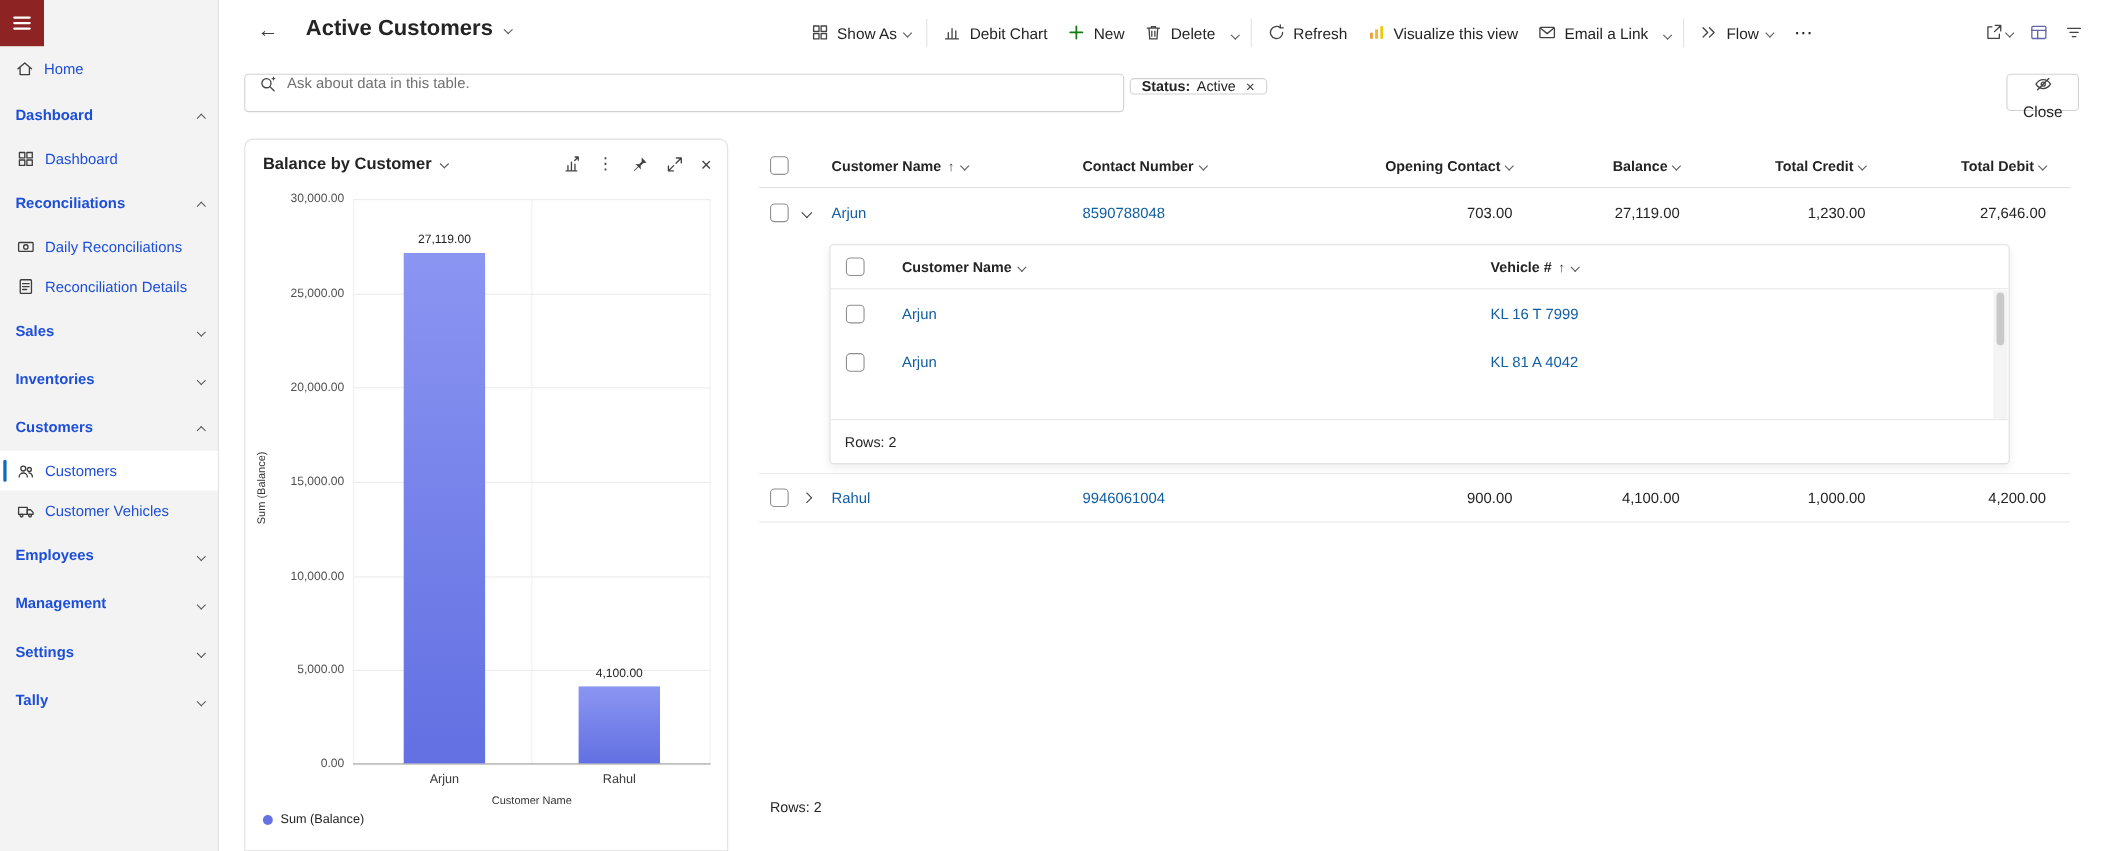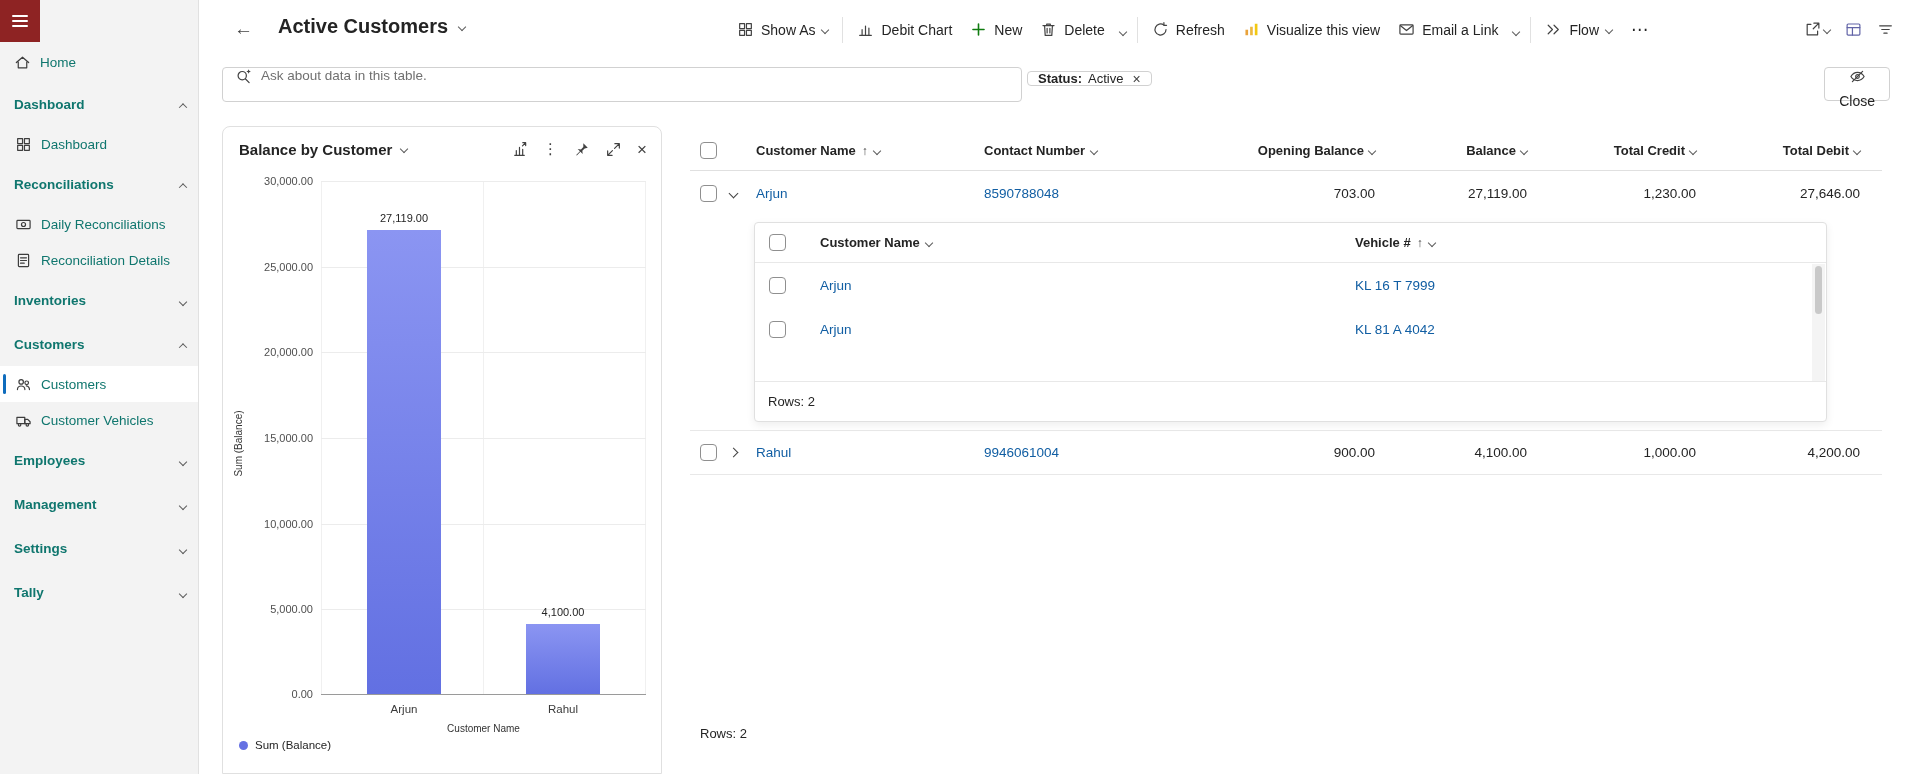--- a/index.html
+++ b/index.html
@@ -13,21 +13,21 @@
 .chev.up{transform:rotate(-135deg) translate(-1px,-1px);}
 .chev.right{transform:rotate(-45deg);}
 .cbx{width:17px;height:17px;border:1px solid #8f8f8f;border-radius:4px;background:#fff;flex:none;}
 .link{color:#115ea3;cursor:pointer;}
 
 
 .sidebar{position:absolute;left:0;top:0;width:199px;height:774px;background:#f3f3f3;border-right:1px solid #e1e1e1;}
 .red-corner{width:40px;height:42px;background:#8e2323;display:flex;align-items:center;justify-content:center;cursor:pointer;}
 .hamburger{width:16px;}
 .hamburger i{display:block;height:2px;background:#fff;margin:3px 0;border-radius:1px;}
-.nav-item{display:flex;align-items:center;padding:0 12px 0 14px;font-size:13.5px;cursor:pointer;position:relative;color:#0f766e;}
+.nav-item{display:flex;align-items:center;padding:0 12px 0 14px;font-size:13.5px;cursor:pointer;position:relative;color:#1d4ed8;}
 .nav-item .nav-icon{width:17px;height:17px;margin-right:9px;color:#3d3d3d;flex:none;}
 .nav-item .nav-label{flex:1;white-space:nowrap;overflow:hidden;}
 .nav-group{font-weight:bold;height:44px;}
 .nav-top{height:40px;}
 .nav-sub{height:36px;padding-left:15px;}
 .nav-chev{margin-left:auto;color:#5c5c5c;}
 .nav-sel{background:#fff;}
 .nav-sel::before{content:"";position:absolute;left:3px;top:8px;bottom:8px;width:3px;border-radius:2px;background:#0f6cbd;}
 
 
@@ -163,20 +163,24 @@
         <svg class="ico" viewBox="0 0 16 16">
           <g class="stroke">
             <rect x="3.2" y="2.2" width="9.6" height="11.6" rx="0.8"></rect>
             <path d="M5.2 5.5h5.6M5.2 8h5.6M5.2 10.5h3.5"></path>
           </g>
         </svg>
       </span>
     <span class="nav-label">Reconciliation Details</span>
   </div>
 
+  <div class="nav-item nav-group">
+    <span class="nav-label">Sales</span>
+    <span class="nav-chev"><span class="chev sm"></span></span>
+  </div>
 
 
   <div class="nav-item nav-group">
     <span class="nav-label">Inventories</span>
     <span class="nav-chev"><span class="chev sm"></span></span>
   </div>
 
   <div class="nav-item nav-group">
     <span class="nav-label">Customers</span>
     <span class="nav-chev"><span class="chev sm up"></span></span>
@@ -486,21 +490,21 @@
       <span class="c-name">
         <span>Customer Name</span>
         <span class="sortup">↑</span>
         <span class="chev sm hchev"></span>
       </span>
       <span class="c-contact">
         <span>Contact Number</span>
         <span class="chev sm hchev"></span>
       </span>
       <span class="c-num c-opening">
-        <span>Opening Balance</span>
+        <span>Opening Contact</span>
         <span class="chev sm hchev"></span>
       </span>
       <span class="c-num c-balance">
         <span>Balance</span>
         <span class="chev sm hchev"></span>
       </span>
       <span class="c-num c-credit">
         <span>Total Credit</span>
         <span class="chev sm hchev"></span>
       </span>

